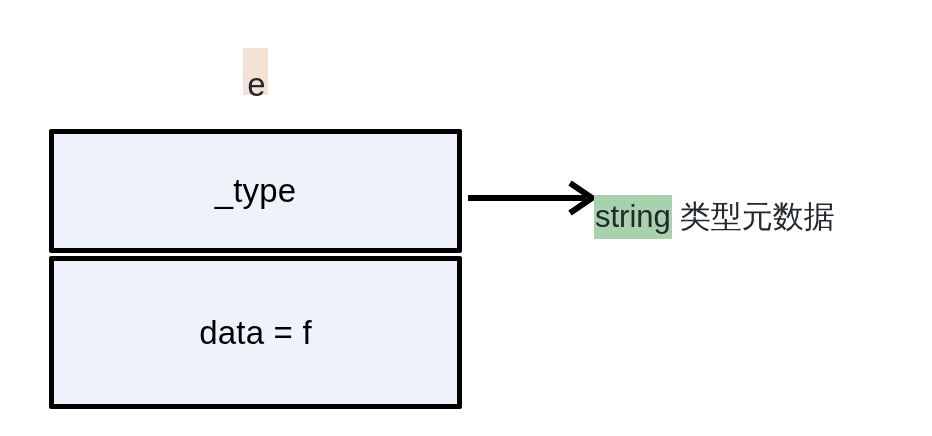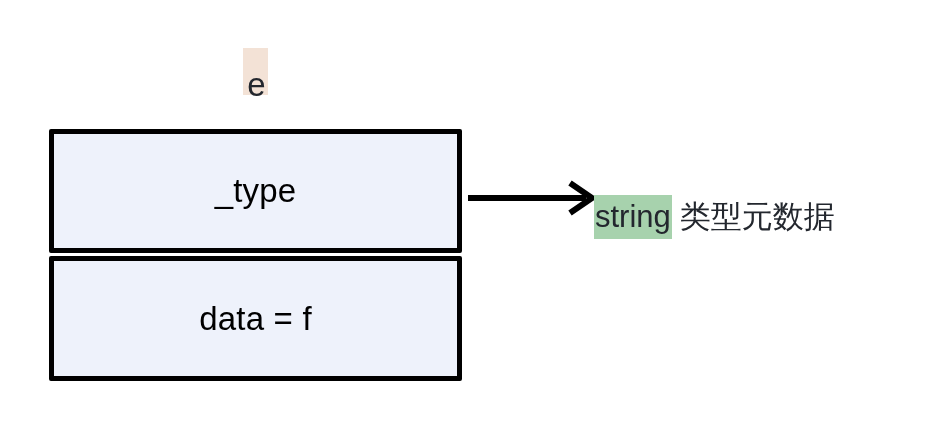--- a/index.html
+++ b/index.html
@@ -56,21 +56,21 @@
     border: 5px solid #000000;
     border-radius: 2px;
     display: flex;
     align-items: center;
     justify-content: center;
     font-size: 33px;
     color: #000000;
     letter-spacing: 0.2px;
   }
   .field-box.first { height: 124px; }
-  .field-box.second { height: 125px; margin-top: 3px; }
+  .field-box.second { height: 153px; margin-top: 3px; }
 
   
   .arrow {
     position: absolute;
     left: 466px;
     top: 178px;
     width: 132px;
     height: 40px;
   }
 

